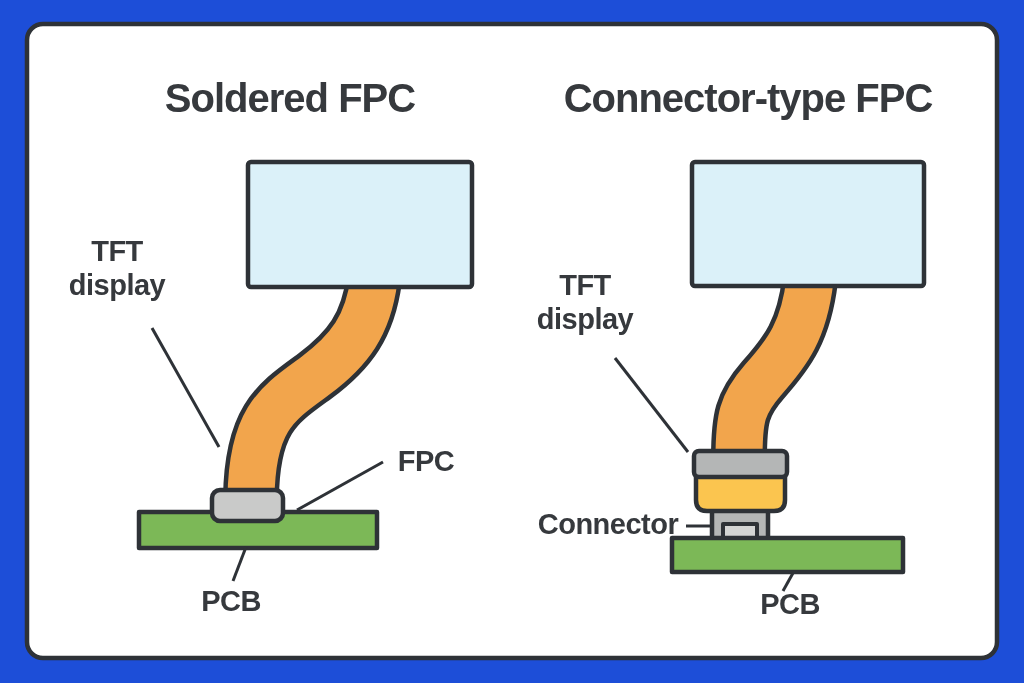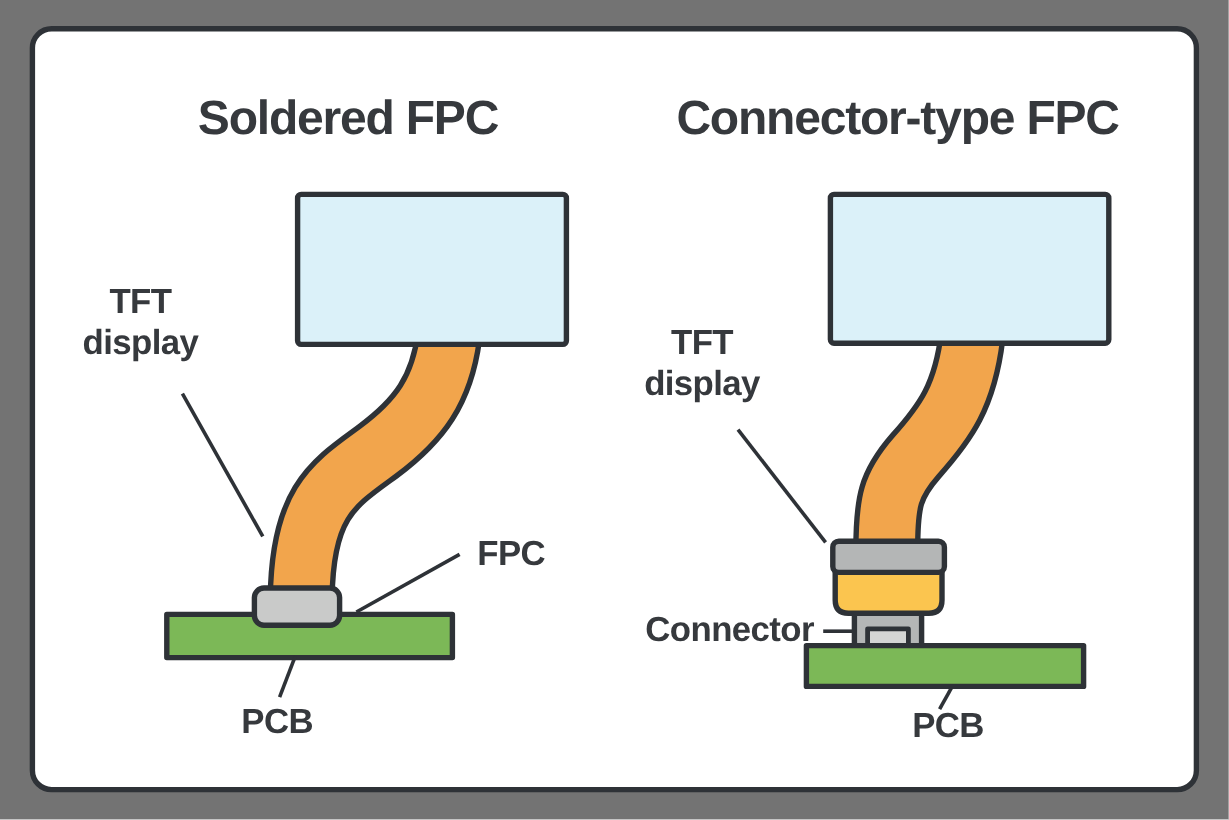--- a/index.html
+++ b/index.html
@@ -1,19 +1,19 @@
 <!DOCTYPE html>
 <html><head>
 <meta charset="utf-8">
 <style>
   html,body{margin:0;padding:0;background:#ffffff;}
   .canvas{
     position:relative;
     width:1024px;height:683px;
-    background:#737373;
+    background:#1d4ed8;
     overflow:hidden;
     font-family:"Liberation Sans",sans-serif;
   }
   svg{display:block;}
   .title{
     font-family:"Liberation Sans",sans-serif;
     font-weight:700;
     font-size:40px;
     letter-spacing:-1px;
     stroke:none;

